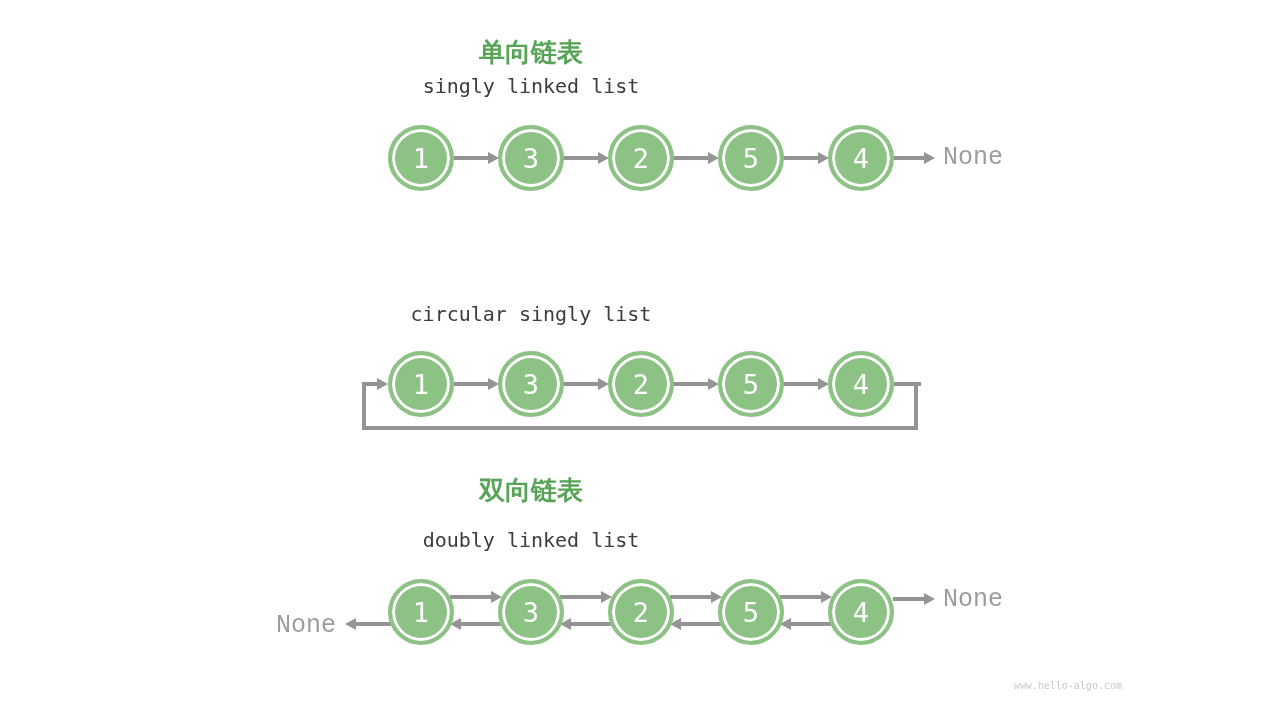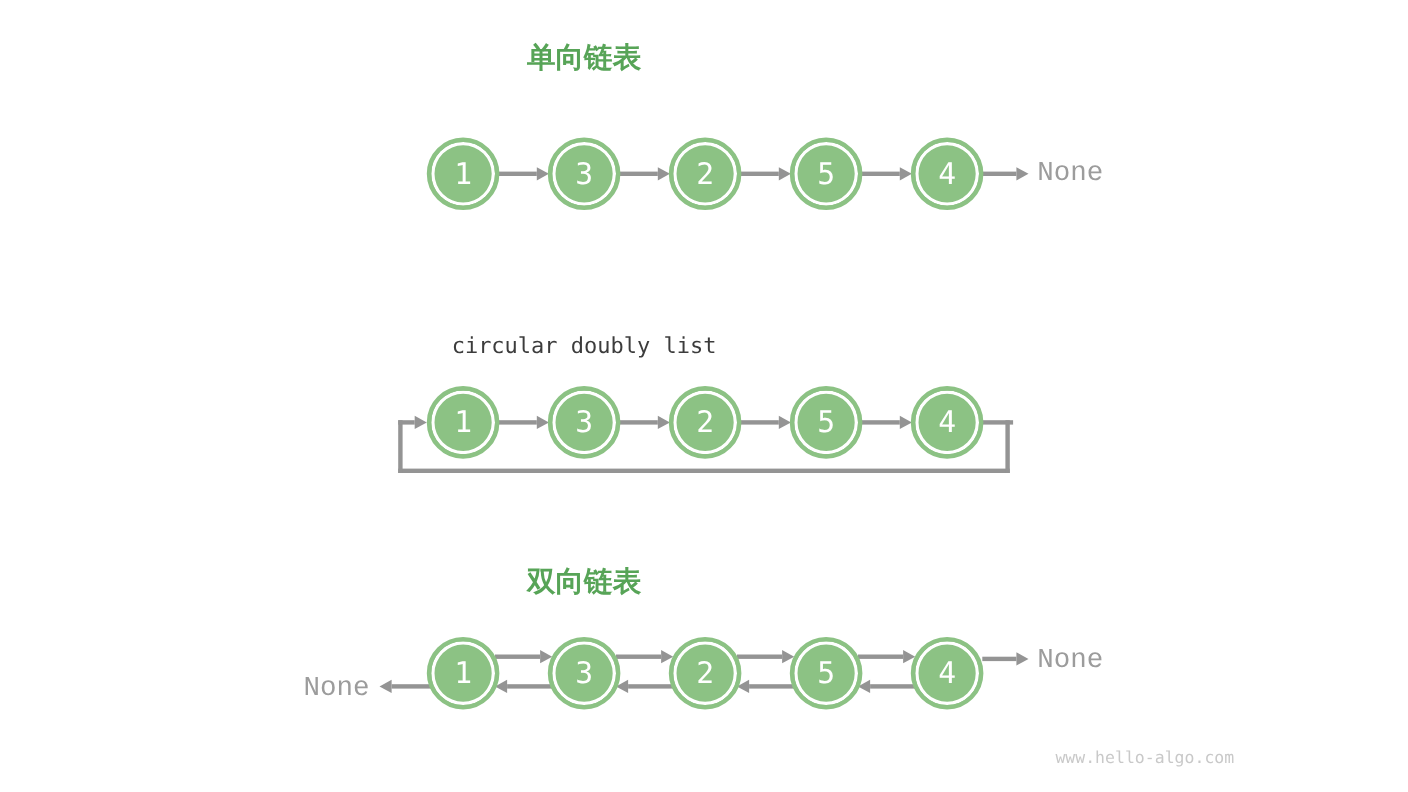--- a/index.html
+++ b/index.html
@@ -54,30 +54,31 @@
     border:4px solid #949494;border-top:none;
     z-index:0;
   }
   .none-label{
     position:absolute;
     color:#9C9C9C;font-size:25px;line-height:26px;
     font-family:Liberation Mono, monospace;
   }
   .watermark{
     position:absolute;right:42px;top:680px;
-    color:#C9C9C9;font-size:15px;
+    color:#C9C9C9;font-size:10px;
     font-family:"DejaVu Sans Mono", monospace;
   }
 </style>
 </head>
 <body>
 
 <div id="canvas">
 
   <div class="title-zh" style="top:38px">单向链表</div>
+  <div class="title-en" style="top:75px">singly linked list</div>
 
   <div class="node" style="left:388px;top:125px">
       <span>1</span>
     </div>
   <div class="node" style="left:498px;top:125px">
       <span>3</span>
     </div>
   <div class="node" style="left:608px;top:125px">
       <span>2</span>
     </div>
@@ -88,21 +89,21 @@
       <span>4</span>
     </div>
 
   <div class="shaft arrow-r" style="left:452px;top:156px;width:36px"></div>
   <div class="shaft arrow-r" style="left:562px;top:156px;width:36px"></div>
   <div class="shaft arrow-r" style="left:672px;top:156px;width:36px"></div>
   <div class="shaft arrow-r" style="left:782px;top:156px;width:36px"></div>
   <div class="shaft arrow-r" style="left:893px;top:156px;width:31px"></div>
   <div class="none-label" style="left:943px;top:145px">None</div>
 
-  <div class="title-en" style="top:303px">circular doubly list</div>
+  <div class="title-en" style="top:303px">circular singly list</div>
 
   <div class="node" style="left:388px;top:351px">
       <span>1</span>
     </div>
   <div class="node" style="left:498px;top:351px">
       <span>3</span>
     </div>
   <div class="node" style="left:608px;top:351px">
       <span>2</span>
     </div>
@@ -115,21 +116,22 @@
 
   <div class="shaft arrow-r" style="left:452px;top:382px;width:36px"></div>
   <div class="shaft arrow-r" style="left:562px;top:382px;width:36px"></div>
   <div class="shaft arrow-r" style="left:672px;top:382px;width:36px"></div>
   <div class="shaft arrow-r" style="left:782px;top:382px;width:36px"></div>
 
   <div class="loop" style="left:362px;top:382px;width:548px;height:44px"></div>
   <div class="shaft" style="left:891px;top:382px;width:30px"></div>
   <div class="shaft arrow-r" style="left:362px;top:382px;width:15px"></div>
 
-  <div class="title-zh" style="top:514px">双向链表</div>
+  <div class="title-zh" style="top:476px">双向链表</div>
+  <div class="title-en" style="top:529px">doubly linked list</div>
 
   <div class="node" style="left:388px;top:579px">
       <span>1</span>
     </div>
   <div class="node" style="left:498px;top:579px">
       <span>3</span>
     </div>
   <div class="node" style="left:608px;top:579px">
       <span>2</span>
     </div>

